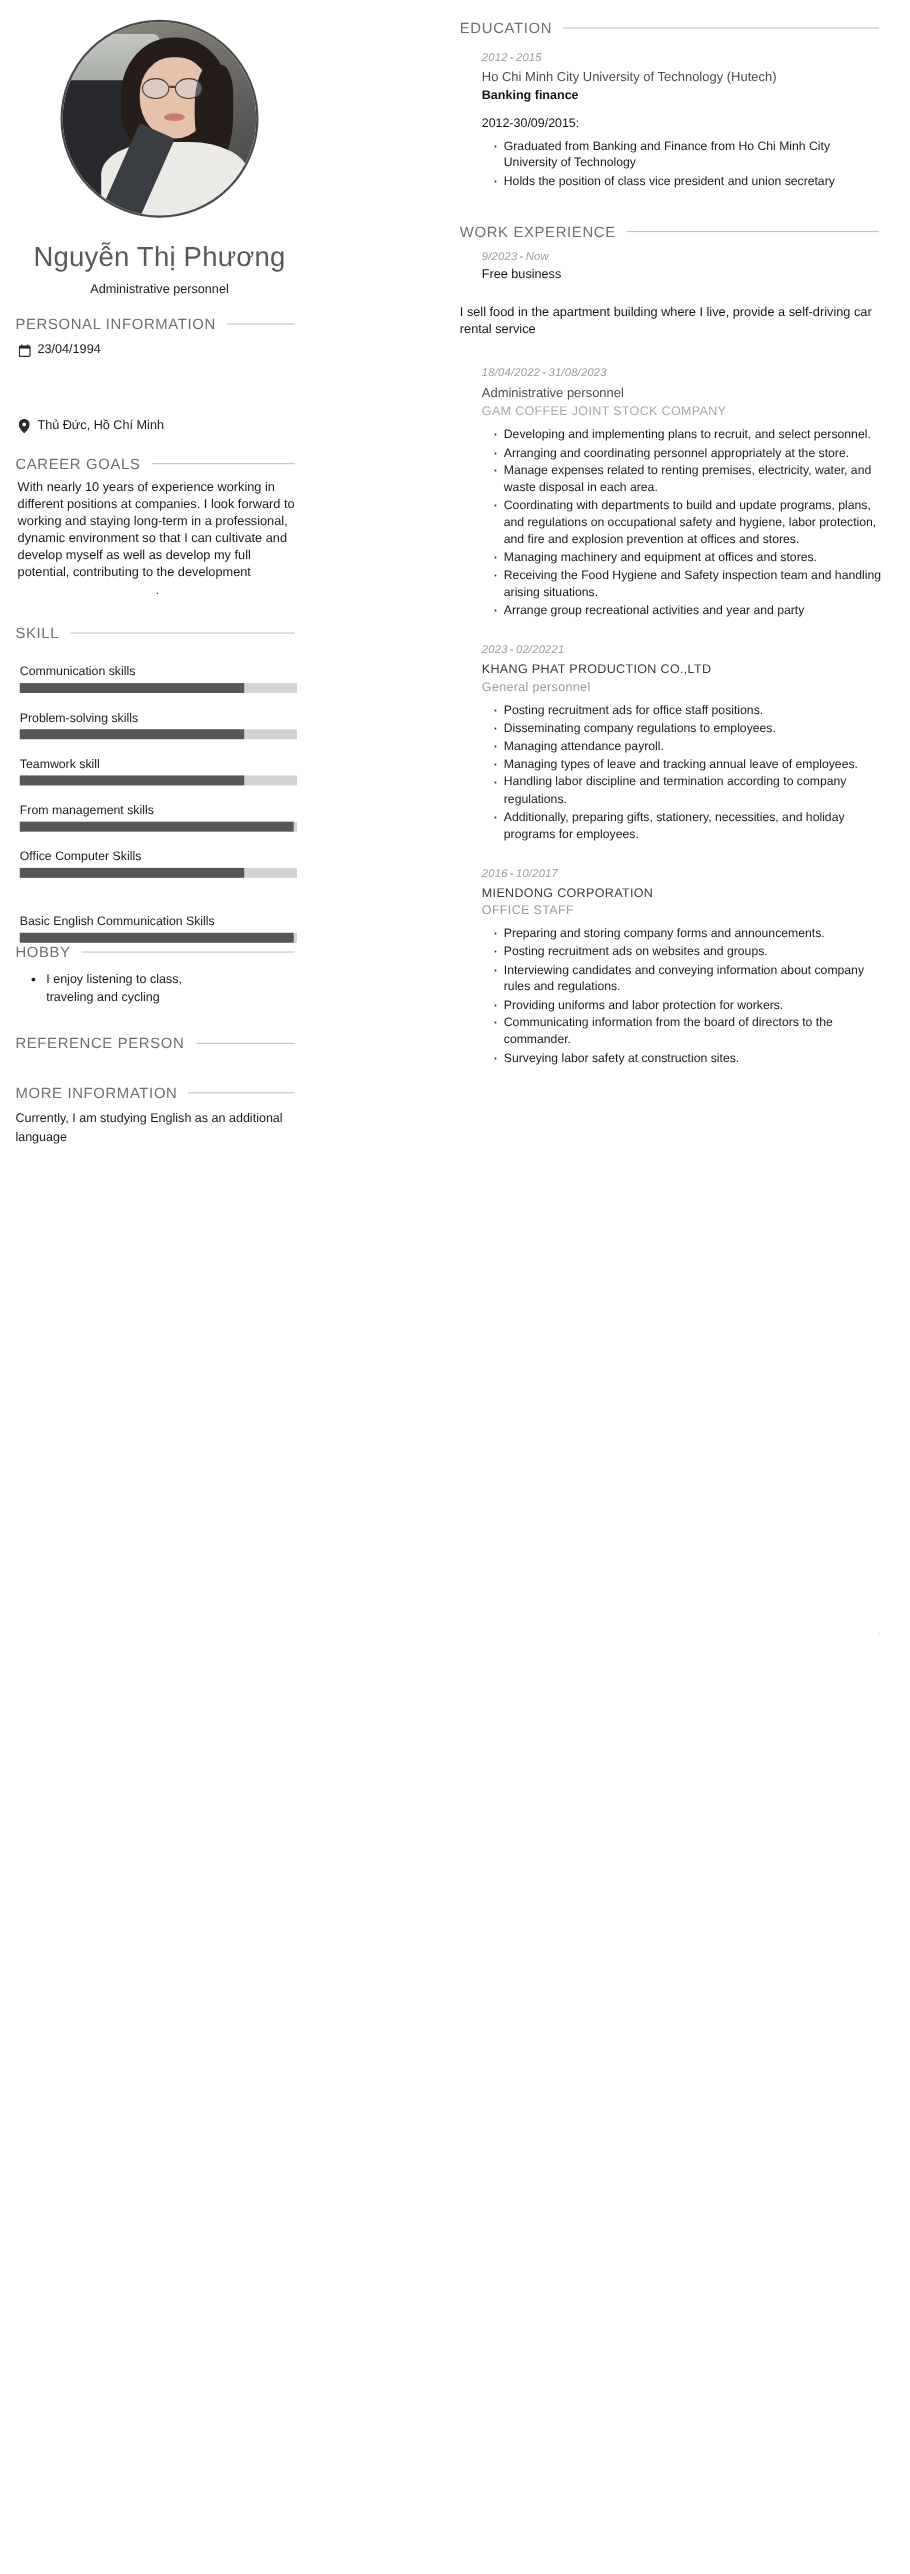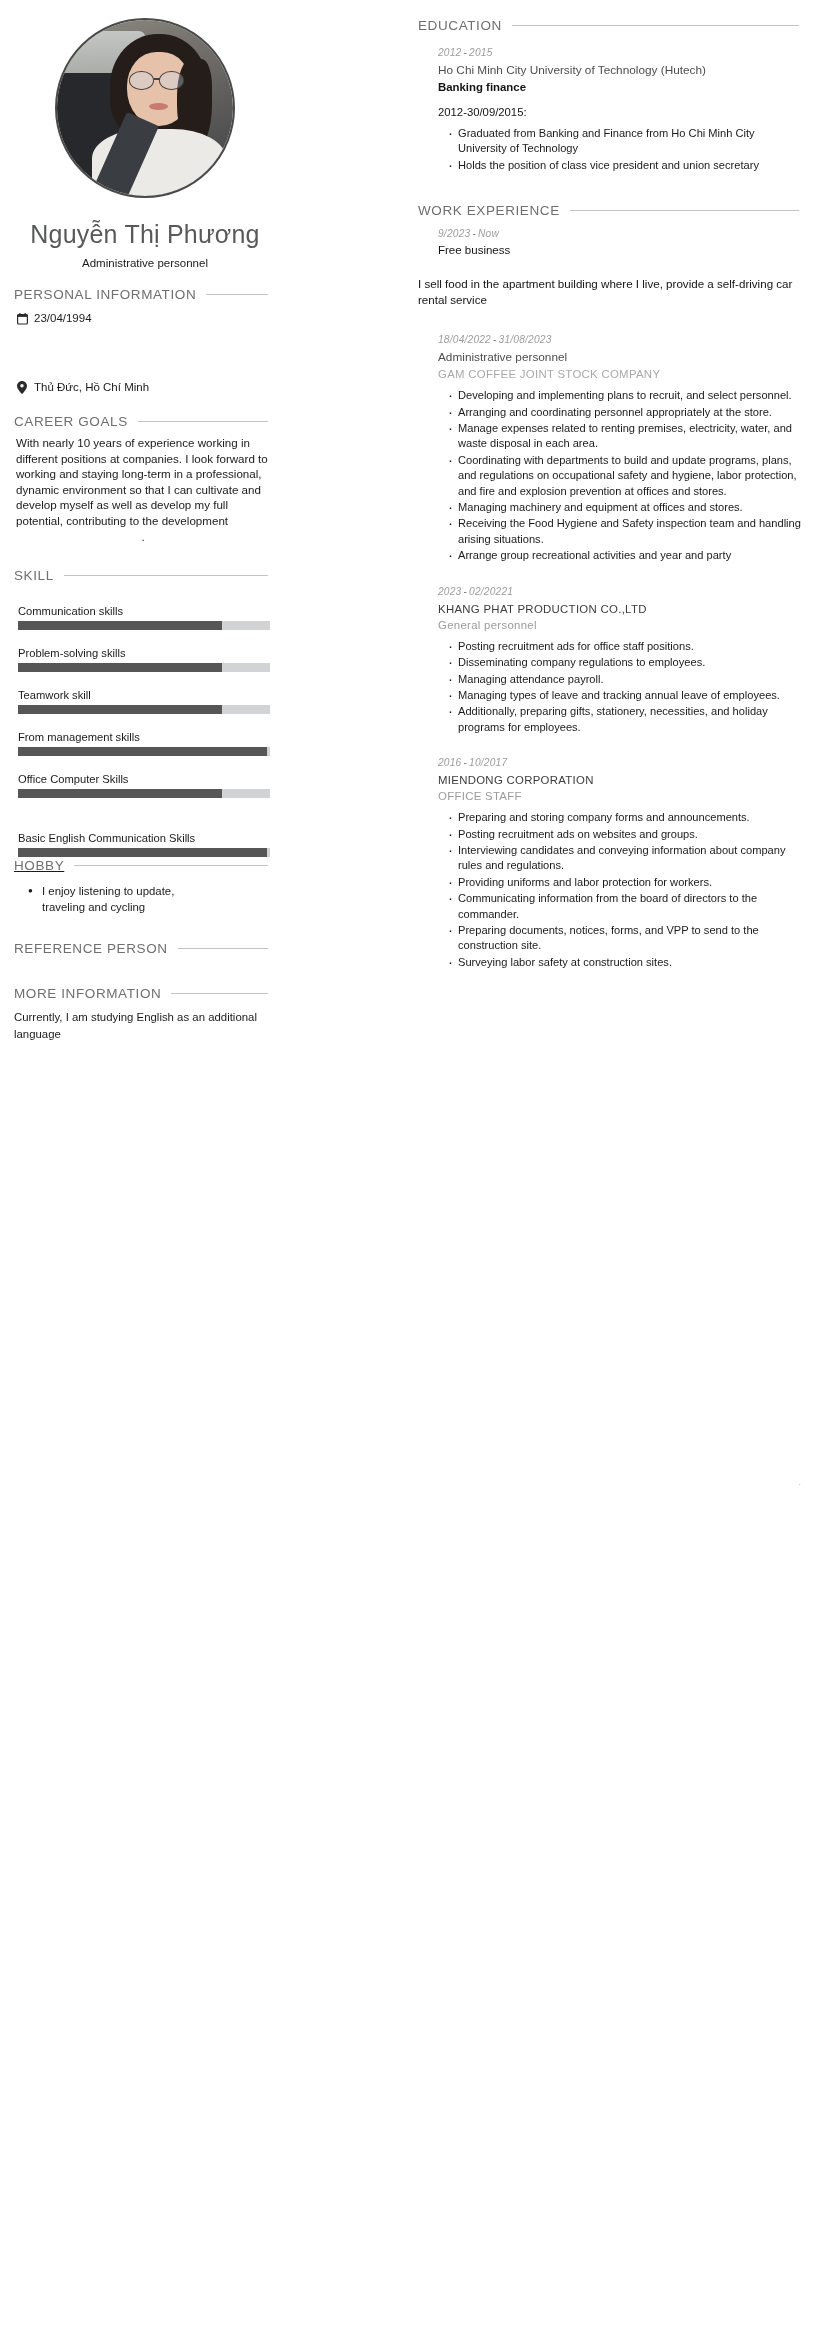--- a/index.html
+++ b/index.html
@@ -206,27 +206,27 @@
         </div>
       </div>
       <div class="skill" style="margin-top:34px;">
         <div class="skill-name">Basic English Communication Skills</div>
         <div class="skill-track">
           <div class="skill-fill" style="width: 99%;"></div>
         </div>
       </div>
     </div>
 
-    <div class="sec-head" style="margin-top:-16px;text-decoration:underline;">
+    <div class="sec-head" style="margin-top:-16px;">
       <span class="txt">HOBBY</span>
       <span class="rule"></span>
     </div>
     <div class="hobby-list">
       <div class="hobby-item">
-        <span>I enjoy listening to update,</span>
+        <span>I enjoy listening to class,</span>
         <span class="l2">traveling and cycling</span>
       </div>
     </div>
 
     <div class="sec-head" style="margin-top:26px;">
       <span class="txt">REFERENCE PERSON</span>
       <span class="rule"></span>
     </div>
 
     <div class="sec-head" style="margin-top:30px;">
@@ -297,37 +297,37 @@
         <span>2023</span><span class="dash">-</span><span>02/20221</span>
       </div>
       <div class="entry-company dark" style="margin-top:6px;">KHANG PHAT PRODUCTION CO.,LTD</div>
       <div class="entry-company mid">General personnel</div>
     </div>
     <ul class="bullets">
       <li>Posting recruitment ads for office staff positions.</li>
       <li>Disseminating company regulations to employees.</li>
       <li>Managing attendance payroll.</li>
       <li>Managing types of leave and tracking annual leave of employees.</li>
+      <li>Handling labor discipline and termination according to company regulations.</li>
       <li>Additionally, preparing gifts, stationery, necessities, and holiday programs for employees.</li>
     </ul>
 
     <div class="entry" style="margin-top:22px;">
       <div class="entry-date">
         <span>2016</span><span class="dash">-</span><span>10/2017</span>
       </div>
       <div class="entry-company dark" style="margin-top:6px;">MIENDONG CORPORATION</div>
       <div class="entry-company mid">OFFICE STAFF</div>
     </div>
     <ul class="bullets">
       <li>Preparing and storing company forms and announcements.</li>
       <li>Posting recruitment ads on websites and groups.</li>
       <li>Interviewing candidates and conveying information about company rules and regulations.</li>
       <li>Providing uniforms and labor protection for workers.</li>
       <li>Communicating information from the board of directors to the commander.</li>
-      <li>Preparing documents, notices, forms, and VPP to send to the construction site.</li>
       <li>Surveying labor safety at construction sites.</li>
     </ul>
 
     <div class="tiny-dot" style="top:1477px;">.</div>
 
   </div>
 
 </div>
 
 </body></html>

